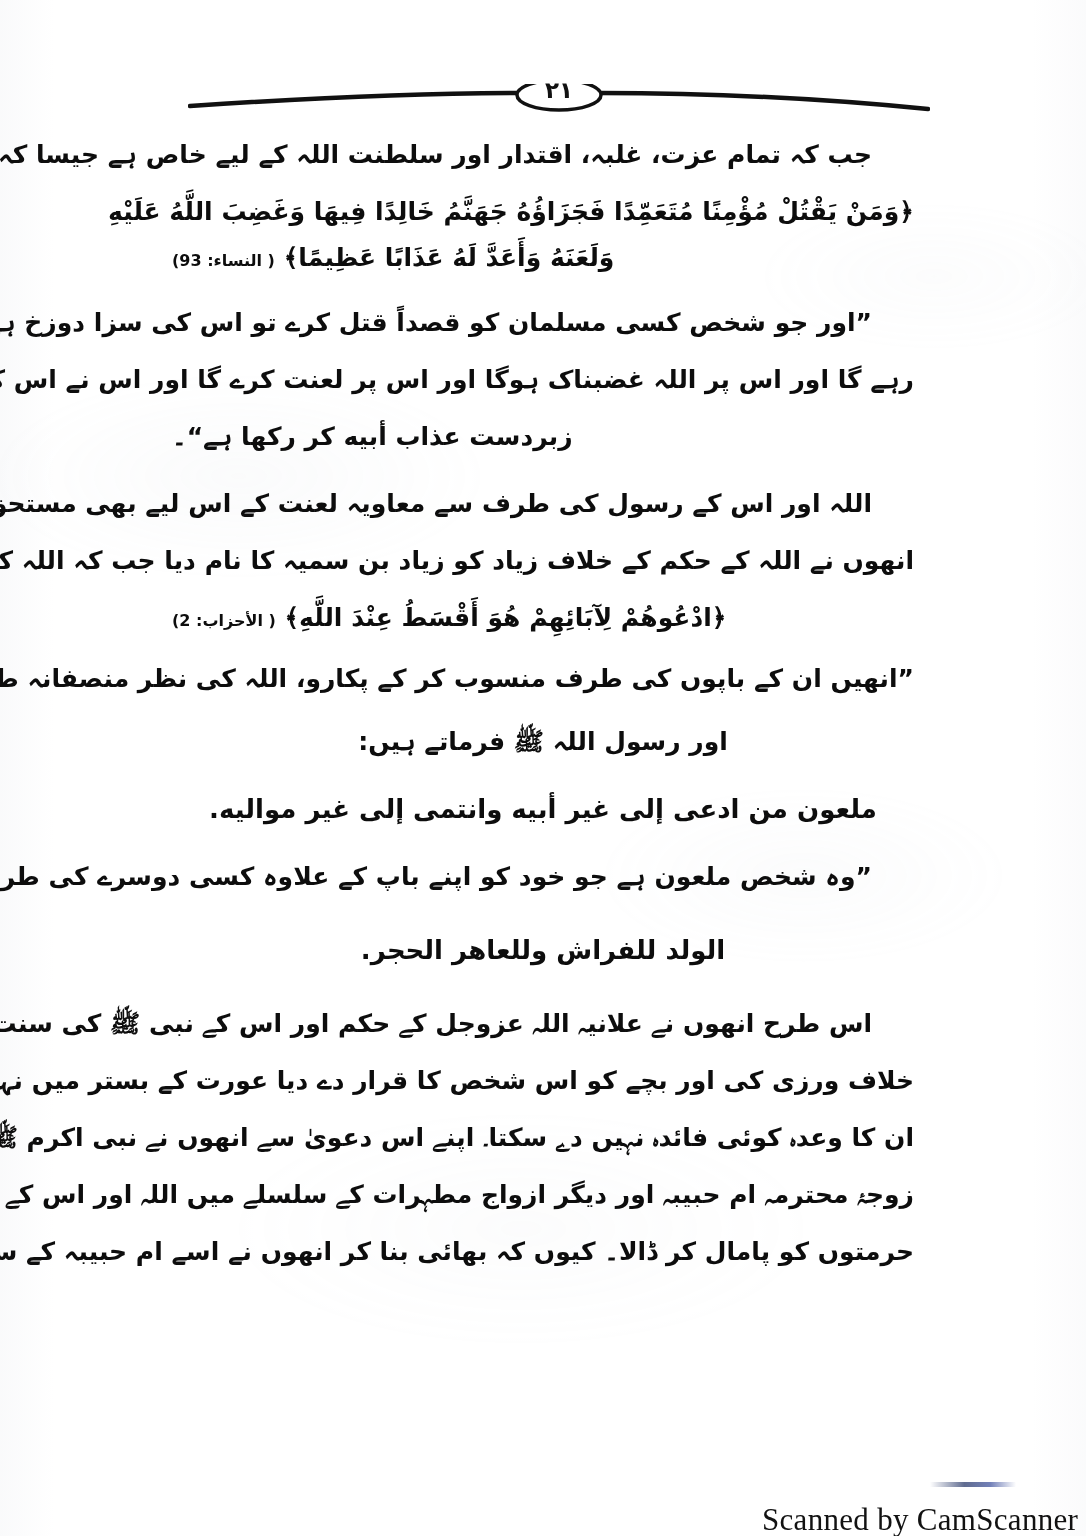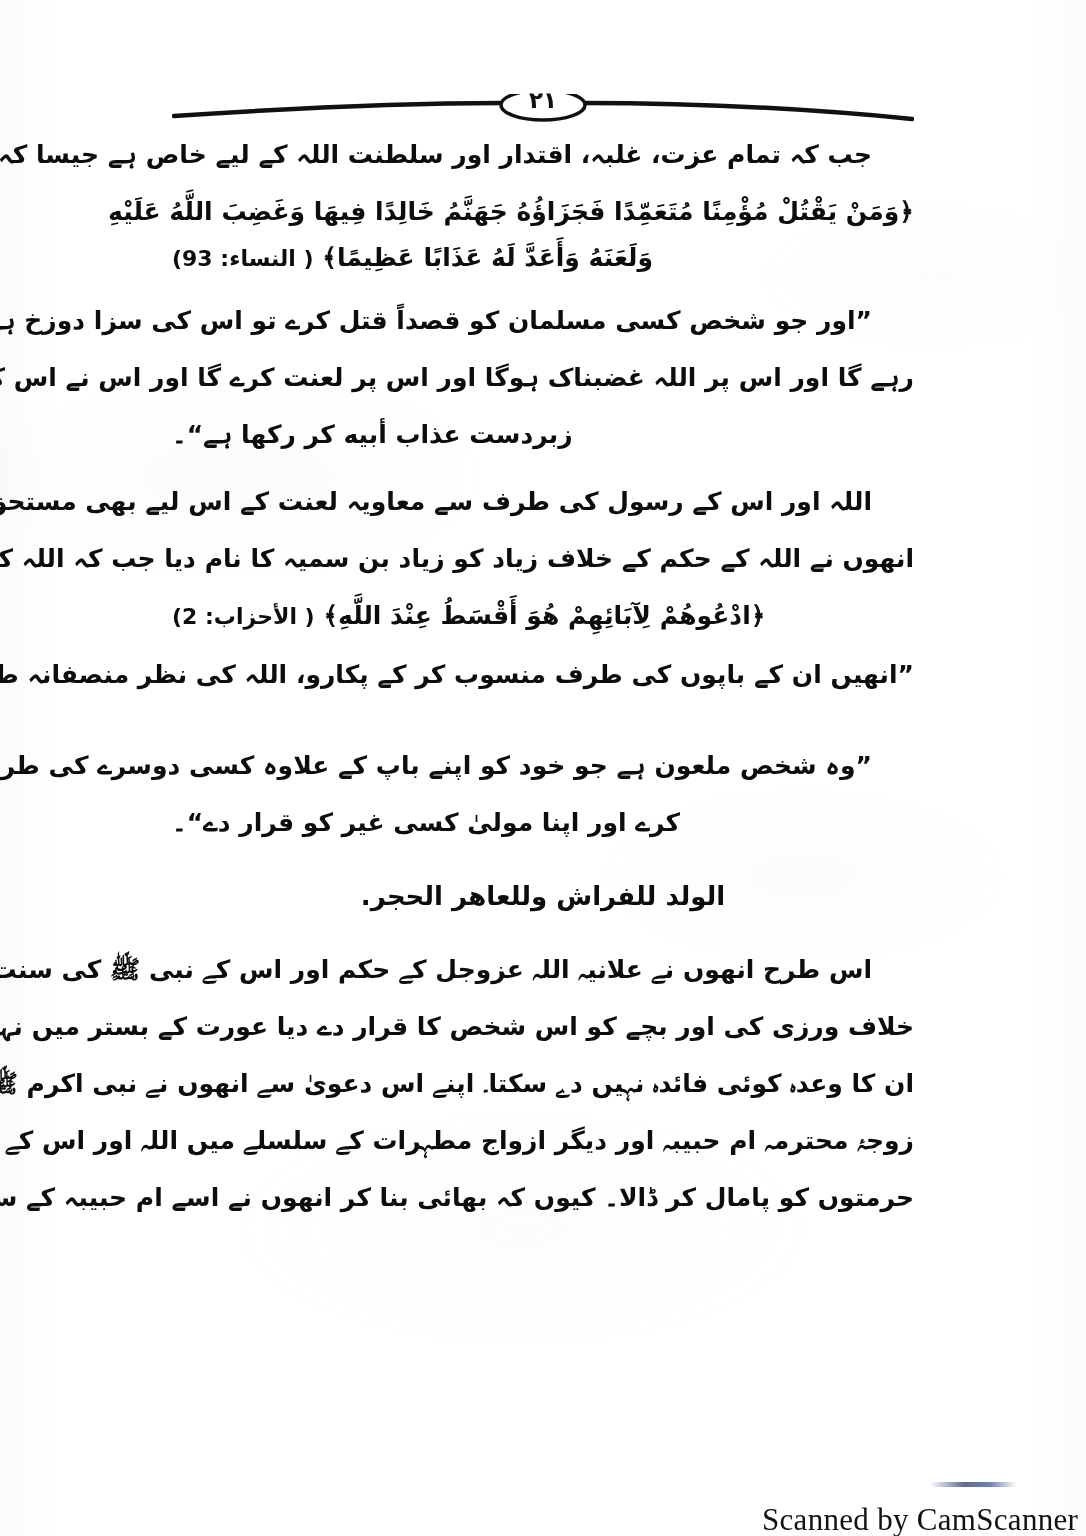--- a/index.html
+++ b/index.html
@@ -37,24 +37,23 @@
     pointer-events: none;
     opacity: .5;
     background: linear-gradient(90deg, rgba(205,210,218,.22) 0, rgba(255,255,255,0) 5%,
                 rgba(255,255,255,0) 95%, rgba(205,210,218,.18) 100%);
   }
 
   
   .header-rule {
     position: absolute;
     top: 84px;
-    left: 172px;
+    left: 188px;
     width: 742px;
     height: 34px;
-    margin-top: 10px;
   }
   .header-rule svg { display:block; width:100%; height:100%; }
 
   
   .textblock {
     position: absolute;
     top: 126px;
     right: 172px;
     width: 742px;
     direction: rtl;
@@ -95,21 +94,21 @@
   }
   .hadith {
     font-family: "DejaVu Sans", sans-serif;
     font-weight: 700;
     font-size: 26px;
     line-height: 50px;
     text-align: center;
   }
   .cite {
     font-weight: 700;
-    font-size: 22px;
+    font-size: 16px;
   }
 
   .blk { margin: 0; padding: 0; }
   .sp6  { height: 6px; }
   .sp10 { height: 10px; }
   .sp14 { height: 14px; }
 
   
   .watermark {
     position: absolute;
@@ -193,29 +192,34 @@
     </div>
 
     <div class="sp6"></div>
 
     <div class="blk">
       <div class="line urdu ctr">”انھیں ان کے باپوں کی طرف منسوب کر کے پکارو، اللہ کی نظر منصفانہ طرزِ عمل یہی ہے“۔</div>
     </div>
 
     <div class="sp6"></div>
 
-
-    <div class="sp14"></div>
-
+    <div class="blk">
+      <div class="line urdu ctr">اور رسول اللہ ﷺ فرماتے ہیں:</div>
+    </div>
+
+    <div class="sp14"></div>
+
+    <div class="blk">
+      <div class="line hadith">ملعون من ادعى إلى غير أبيه وانتمى إلى غير مواليه.</div>
+    </div>
 
     <div class="sp14"></div>
 
     <div class="blk">
       <div class="line urdu indent">”وہ شخص ملعون ہے جو خود کو اپنے باپ کے علاوہ کسی دوسرے کی طرف منسوب</div>
-      <div class="line urdu lastL">کرے اور اپنا مولیٰ کسی غیر کو قرار دے“۔</div>
     </div>
 
     <div class="sp6"></div>
 
 
     <div class="sp14"></div>
 
     <div class="blk">
       <div class="line hadith">الولد للفراش وللعاهر الحجر.</div>
     </div>

